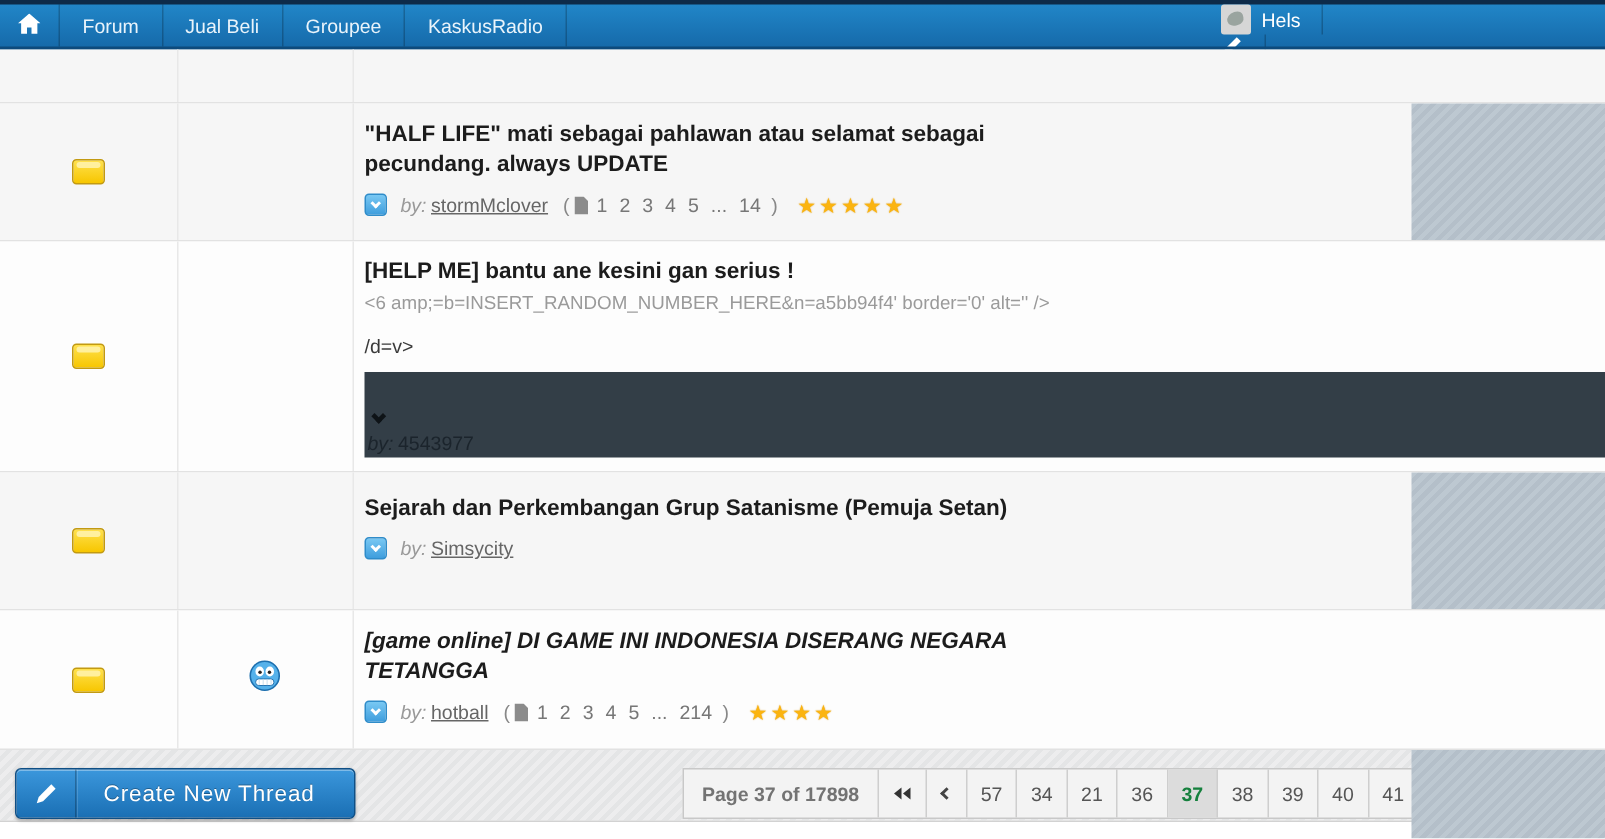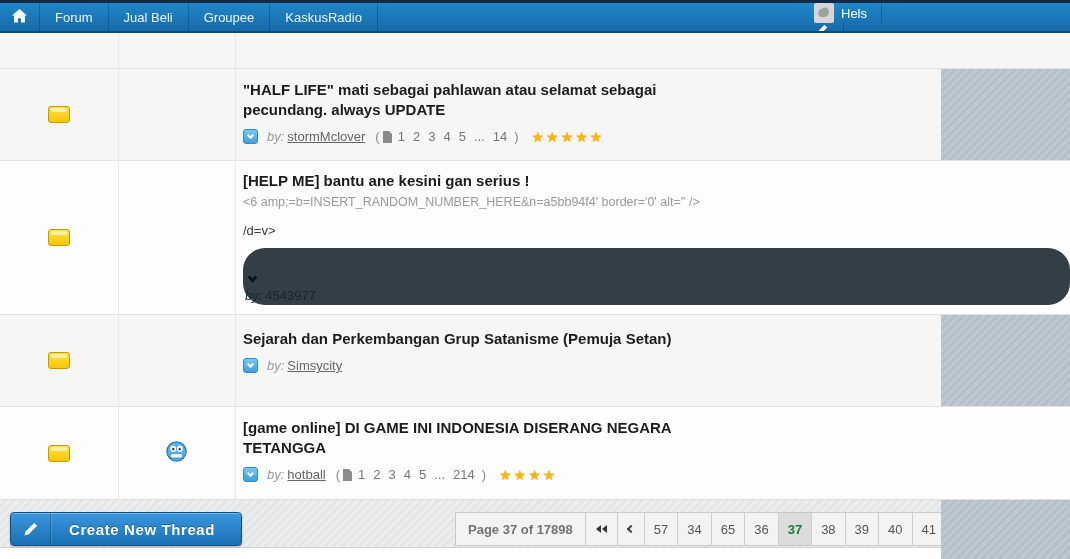--- a/index.html
+++ b/index.html
@@ -64,42 +64,42 @@
   .paren { color:#888; margin:0 3px; }
   .paren.open { margin-left:10px; }
   .doc-icon { display:inline-flex; margin-right:2px; }
   .pages span { color:#777; margin:0 4px; cursor:pointer; }
   .stars { color:#fbb410; font-size:14px; letter-spacing:2px; margin-left:10px;
            text-shadow:0 0 1px #d89200; }
 
   
   .snippet { font-size:12.5px; color:#9a9a9a; margin-top:4px; }
   .snippet2 { font-size:13px; color:#3a3a3a; margin-top:14px; }
-  .dark-panel { position:absolute; left:0; right:0; top:87px; height:57px; background:#333e47;border-radius:22px; }
+  .dark-panel { position:absolute; left:0; right:0; top:87px; height:57px; background:#333e47; }
   .dark-chev { position:absolute; left:6px; bottom:24px; width:7px; height:7px;
                border-left:3px solid #0e1317; border-bottom:3px solid #0e1317; transform:rotate(-45deg); }
   .dark-byline { position:absolute; left:2px; bottom:2px; font-size:13px; color:#1b242c; }
   .dark-byline .by-label { color:#1b242c; }
 
   .right-block { position:absolute; left:941px; right:0; top:0; bottom:0;
                  background:repeating-linear-gradient(135deg,#bdc8d1 0 3px,#b4bfc9 3px 6px); }
 
   
   .footer { position:absolute; left:0; bottom:0; width:1070px; height:59px; background:#fff; }
   .footer-bar { position:absolute; top:0; left:0; right:0; height:48px; border-bottom:1px solid #d2d2d2;
                 background:repeating-linear-gradient(135deg,#ededee 0 3px,#e4e5e6 3px 6px); }
   .footer .right-block { top:0; bottom:0; }
 
   .create-btn { position:absolute; left:10px; top:12px; height:34px; display:flex; align-items:stretch;
                 background:linear-gradient(#3b97dc,#1a6fb4); border:1px solid #0f4f85; border-radius:4px;
                 box-shadow:inset 0 1px 0 rgba(255,255,255,.35), 0 1px 2px rgba(0,0,0,.25); cursor:pointer; }
   .create-btn .pencil-box { display:flex; align-items:center; justify-content:center; width:40px;
                             border-right:1px solid rgba(0,0,0,.25); box-shadow:1px 0 0 rgba(255,255,255,.15); }
   .create-btn .label { display:flex; align-items:center; padding:0 26px 0 18px; color:#fff;
-                       font-size:15px; font-weight:bold; letter-spacing:.6px;
+                       font-size:15px; font-weight:normal; letter-spacing:.6px;
                        text-shadow:0 -1px 0 rgba(0,0,0,.3);border-radius:13px; }
 
   .pagination { position:absolute; left:455px; top:12px; height:34px; display:flex; align-items:stretch;
                 background:#f3f3f3; border:1px solid #c8c8c8; }
   .pg-cell { display:flex; align-items:center; justify-content:center; padding:0 10px;
              border-right:1px solid #cecece; font-size:13px; color:#555; cursor:pointer; }
   .pg-cell:last-child { border-right:none; }
   .pg-label { font-weight:bold; color:#737373; padding:0 12px; cursor:default; }
   .pg-page { padding:0 9px; }
   .pg-current { background:#dcdcdc; color:#15803d; font-weight:bold; }
@@ -229,21 +229,21 @@
             <ellipse cx="6.8" cy="7.3" rx="2.7" ry="3.1" fill="#fff"></ellipse>
             <ellipse cx="13.2" cy="7.3" rx="2.7" ry="3.1" fill="#fff"></ellipse>
             <circle cx="7" cy="7.8" r="1.1" fill="#222"></circle>
             <circle cx="13" cy="7.8" r="1.1" fill="#222"></circle>
             <rect x="4.2" y="12" width="11.6" height="4.2" rx="2" fill="#fff" stroke="#1d6fae" stroke-width="0.6"></rect>
             <path d="M6.5 12v4M9 12v4M11.5 12v4M14 12v4" stroke="#bcd6e8" stroke-width="0.5"></path>
           </svg>
         </span>
       </div>
       <div class="cell-main" style="padding-top:11px;">
-        <div class="thread-title" style="max-width:450px;">[game online] DI GAME INI INDONESIA DISERANG NEGARA TETANGGA</div>
+        <div class="thread-title" style="max-width:450px;font-style:italic;">[game online] DI GAME INI INDONESIA DISERANG NEGARA TETANGGA</div>
         <div class="byline" style="margin-top:8px;">
           <span class="badge">
               <span class="chev"></span>
             </span>
           <span class="by-label">by:</span>
           <span class="author">hotball</span>
           <span class="paren open">(</span>
           <span class="doc-icon">
             <svg width="9" height="12" viewBox="0 0 9 12">
                 <path d="M0 0h6l3 3v9H0z" fill="#8b8b8b"></path>
@@ -273,21 +273,21 @@
           <span class="dbl">
             <span class="tri-l"></span>
             <span class="tri-l"></span>
           </span>
         </div>
         <div class="pg-cell">
           <span class="chev-l"></span>
         </div>
         <div class="pg-cell pg-page">57</div>
         <div class="pg-cell pg-page">34</div>
-        <div class="pg-cell pg-page">65</div>
+        <div class="pg-cell pg-page">21</div>
         <div class="pg-cell pg-page">36</div>
         <div class="pg-cell pg-page pg-current">37</div>
         <div class="pg-cell pg-page">38</div>
         <div class="pg-cell pg-page">39</div>
         <div class="pg-cell pg-page">40</div>
         <div class="pg-cell pg-page">41</div>
         <div class="pg-cell">
           <span class="chev-r"></span>
         </div>
         <div class="pg-cell">

